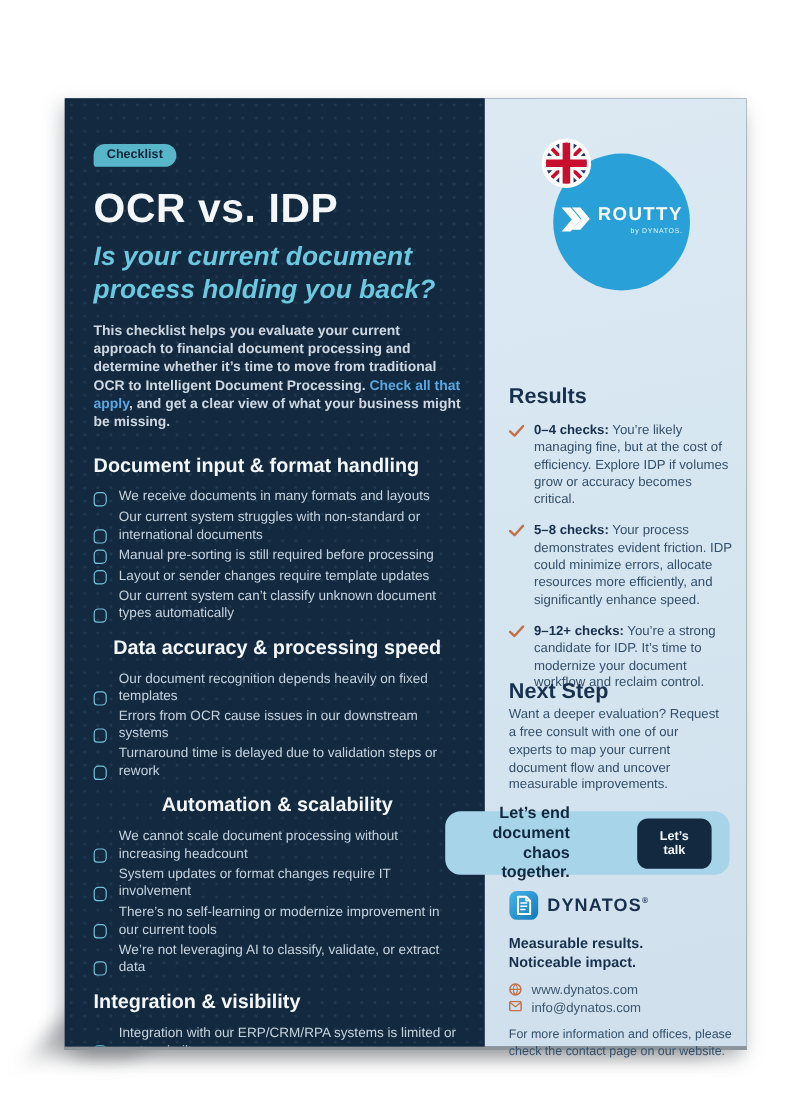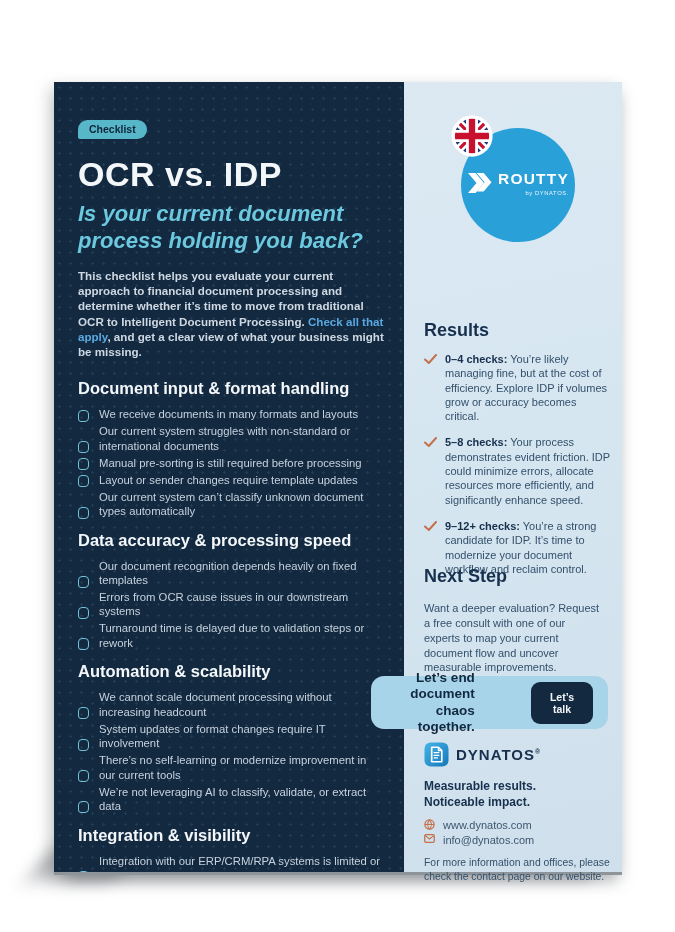--- a/index.html
+++ b/index.html
@@ -25,21 +25,21 @@
     background-image:radial-gradient(rgba(140,180,210,.13) 1px, transparent 1.4px);
     background-size:11px 11px;}
   .badge{display:inline-block;margin-top:38px;background:var(--teal);color:#0f2439;
     font-size:10.5px;font-weight:bold;padding:3px 11px 4px;border-radius:11px 11px 11px 3px;position:relative;z-index:1;}
   .title{margin-top:16px;color:#f4f7fa;font-size:34px;font-weight:bold;letter-spacing:.5px;position:relative;z-index:1;}
   .subtitle{margin-top:7px;color:var(--subtitle-blue);font-size:22px;font-weight:bold;line-height:1.22;position:relative;z-index:1;font-style:italic;}
   .intro{margin-top:13px;color:#cfd8e2;font-size:11.6px;font-weight:bold;line-height:1.32;position:relative;z-index:1;}
   .intro .hl{color:var(--link-blue);}
   .sec-heading{color:#f4f7fa;font-size:16.5px;font-weight:bold;position:relative;z-index:1;}
   .sec-heading.s1{margin-top:20px;}
-  .sec-heading.s2,.sec-heading.s3{margin-top:12px;}
+  .sec-heading.s2,.sec-heading.s3{margin-top:12px;text-align:center;}
   .sec-heading.s4{margin-top:13px;}
   .check-list{margin-top:9px;position:relative;z-index:1;}
   .check-item{display:flex;align-items:flex-end;gap:10px;margin-bottom:2.5px;}
   .cbx{flex:0 0 auto;width:11px;height:12px;border:1.6px solid var(--checkbox-blue);border-radius:4px 4px 4px 3px;margin-top:1px;background:transparent;}
   .check-item span.lbl{color:var(--item-text);font-size:11.3px;line-height:1.28;}
 
   
   .right{position:absolute;left:350px;right:0;top:0;bottom:0;
     background:linear-gradient(168deg,var(--right-bg-top) 0%, #d6e6f1 45%, var(--right-bg-bottom) 100%);}
   .logo-block{position:absolute;left:0;top:0;width:100%;height:250px;}
@@ -49,21 +49,21 @@
   .routty-sub{display:block;color:#eaf6fc;font-weight:normal;font-size:5.8px;letter-spacing:.6px;text-align:right;margin-top:2px;}
   .flag{position:absolute;left:47px;top:33px;width:42px;height:42px;}
   .results{position:absolute;left:20px;top:238px;width:188px;}
   .r-heading{color:var(--dark-heading);font-size:18px;font-weight:bold;}
   .r-list{margin-top:11px;}
   .r-item{display:flex;gap:8px;margin-bottom:12px;}
   .r-check{flex:0 0 auto;margin-top:2px;}
   .r-text{color:var(--right-body);font-size:11px;line-height:1.3;}
   .r-text b{color:var(--dark-heading);}
   .next-step{position:absolute;left:20px;top:484px;width:180px;}
-  .ns-body{margin-top:14px;color:var(--right-body);font-size:11px;line-height:1.35;}
+  .ns-body{margin-top:1px;color:var(--right-body);font-size:11px;line-height:1.35;}
 
   
   .cta{position:absolute;left:317px;top:594px;width:237px;height:53px;background:var(--cta-bg);
     border-radius:13px;display:flex;align-items:center;justify-content:flex-end;gap:15px;padding:0 15px 0 20px;z-index:2;}
   .cta-text{color:#12283f;font-size:13.5px;font-weight:bold;line-height:1.2;text-align:right;max-width:125px;}
   .cta-btn{background:#13293f;color:#f2f6f9;border:none;font-family:inherit;font-size:10.5px;font-weight:bold;
     padding:9px 19px;border-radius:9px;cursor:pointer;margin-left:41px;}
 
   
   .footer{position:absolute;left:370px;top:660px;width:186px;z-index:1;}

